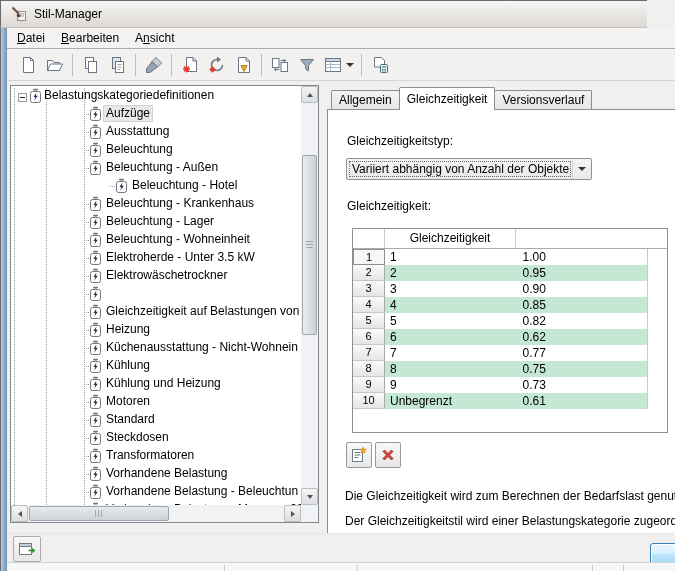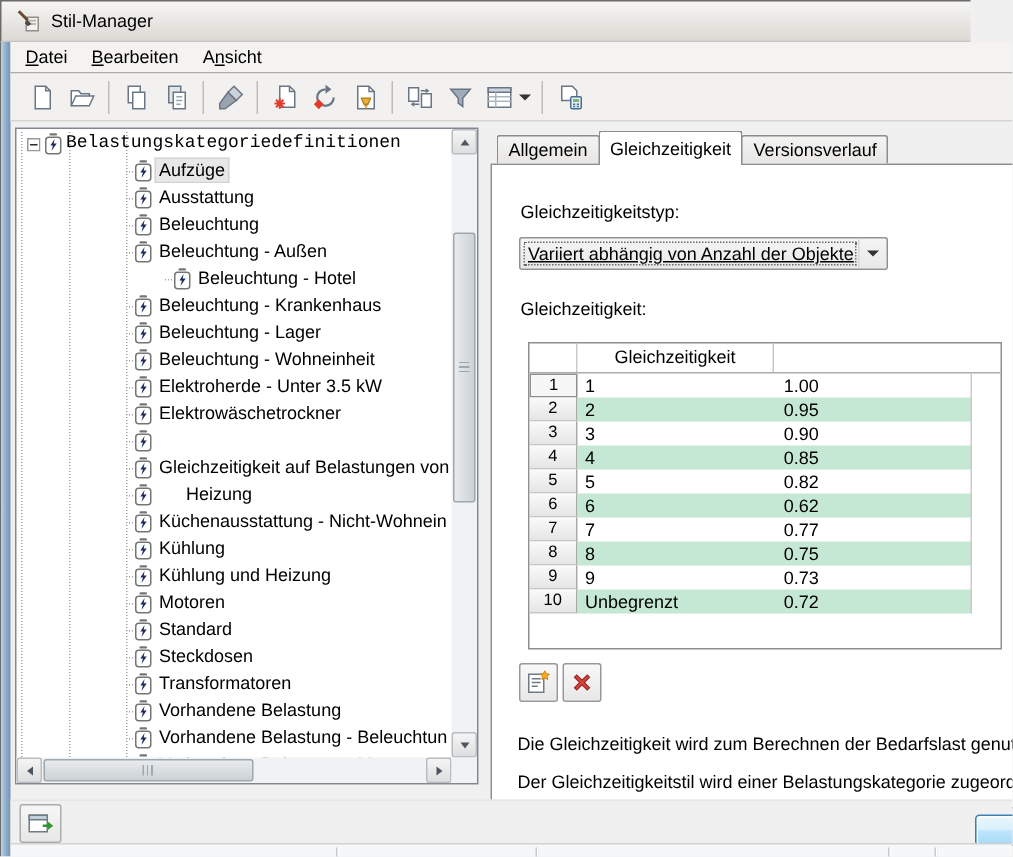--- a/index.html
+++ b/index.html
@@ -76,21 +76,21 @@
   .tab + .tab{margin-left:-1px;}
   .tab.active{height:23px;line-height:22px;margin-bottom:0;background:#FFF;position:relative;z-index:4;}
   .tab-page{position:absolute;left:327px;top:109px;width:400px;height:430px;box-sizing:border-box;
     background:#FFF;border:1px solid #8A8D92;z-index:2;}
   .fld-label{position:absolute;z-index:3;white-space:nowrap;}
   #lbl-typ{left:347px;top:134px;}
   #lbl-gl{left:347px;top:199px;}
   .combo{position:absolute;left:346px;top:158px;width:246px;height:22px;box-sizing:border-box;z-index:3;
     border:1px solid #8E9196;border-radius:2px;background:linear-gradient(#F4F4F4,#E9E9EA);}
   .combo-text{position:absolute;left:3px;top:3px;right:21px;bottom:3px;line-height:14px;padding:0 2px;
-    white-space:nowrap;overflow:hidden;outline:1px dotted #6A6A6A;text-decoration:underline;}
+    white-space:nowrap;overflow:hidden;outline:1px dotted #6A6A6A;}
   .combo-arrow{position:absolute;right:0;top:0;width:18px;height:100%;
     display:flex;align-items:center;justify-content:center;border-left:1px solid #D8D8D8;}
   
   .grid{position:absolute;left:352px;top:228px;width:316px;height:205px;box-sizing:border-box;
     background:#FFF;border:1px solid #8E8E8E;z-index:3;overflow:hidden;}
   .g-header{display:flex;height:19px;border-bottom:1px solid #ABABAB;}
   .gh-num{width:32px;box-sizing:border-box;border-right:1px solid #C9C9C9;}
   .gh-menge{width:132px;box-sizing:border-box;border-right:1px solid #C9C9C9;padding:2px 0 0 5px;}
   .gh-value{width:131px;box-sizing:border-box;border-right:1px solid #C9C9C9;text-align:center;padding-top:2px;}
   .g-row{display:flex;height:16px;}
@@ -257,21 +257,21 @@
         </svg>
       </span>
     </div>
   </div>
 
 <div class="tree-panel">
   <div class="tree-content">
       <div class="guide-v" style="left: 3px;"></div>
       <div class="guide-v" style="left: 35px;"></div>
       <div class="guide-v" style="left: 73px;"></div>
-      <div class="tree-row" style="top: 1px; font-family: Liberation Mono, monospace;">
+      <div class="tree-row" style="top: 1px;">
         <span class="expand-box" style="left: 7px; top: 4px;"><svg width="9" height="9" viewBox="0 0 9 9">
             <rect x="0.5" y="0.5" width="8" height="8" fill="#FFF" stroke="#989898"></rect>
             <line x1="2" y1="4.5" x2="7" y2="4.5" stroke="#2B2B2B"></line>
           </svg></span>
         <span class="tree-icon" style="left: 18px;"><svg width="13" height="16" viewBox="0 0 13 16">
             <rect x="1.5" y="3.5" width="10" height="11" rx="2" fill="#FEFEFE" stroke="#757575"></rect>
             <rect x="4" y="0.8" width="5" height="1.6" rx="0.8" fill="#757575"></rect>
             <path d="M7.4 4.6 L4.6 9 H6.3 L5.3 12.6 L8.8 7.7 H6.8 Z" fill="#1B2A63"></path>
           </svg></span>
         <span class="tree-label" style="left: 31px;">Belastungskategoriedefinitionen</span>
@@ -383,21 +383,21 @@
           </svg></span>
         <span class="tree-label" style="left: 93px;">Gleichzeitigkeit auf Belastungen von</span>
       </div>
       <div class="tree-row" style="top: 235px;">
         <span class="connector" style="left: 73px; width: 6px;"></span>
         <span class="tree-icon" style="left: 78px;"><svg width="13" height="16" viewBox="0 0 13 16">
             <rect x="1.5" y="3.5" width="10" height="11" rx="2" fill="#FEFEFE" stroke="#757575"></rect>
             <rect x="4" y="0.8" width="5" height="1.6" rx="0.8" fill="#757575"></rect>
             <path d="M7.4 4.6 L4.6 9 H6.3 L5.3 12.6 L8.8 7.7 H6.8 Z" fill="#1B2A63"></path>
           </svg></span>
-        <span class="tree-label" style="left: 111px; text-align: center;">Heizung</span>
+        <span class="tree-label" style="left: 93px; text-align: center;">Heizung</span>
       </div>
       <div class="tree-row" style="top: 253px;">
         <span class="connector" style="left: 73px; width: 6px;"></span>
         <span class="tree-icon" style="left: 78px;"><svg width="13" height="16" viewBox="0 0 13 16">
             <rect x="1.5" y="3.5" width="10" height="11" rx="2" fill="#FEFEFE" stroke="#757575"></rect>
             <rect x="4" y="0.8" width="5" height="1.6" rx="0.8" fill="#757575"></rect>
             <path d="M7.4 4.6 L4.6 9 H6.3 L5.3 12.6 L8.8 7.7 H6.8 Z" fill="#1B2A63"></path>
           </svg></span>
         <span class="tree-label" style="left: 93px;">Küchenausstattung - Nicht-Wohnein</span>
       </div>
@@ -587,21 +587,21 @@
         <div class="gr-num">9</div>
         <div class="gr-data">
           <div class="gd-menge">9</div>
           <div class="gd-value">0.73</div>
         </div>
       </div>
       <div class="g-row hl">
         <div class="gr-num">10</div>
         <div class="gr-data">
           <div class="gd-menge">Unbegrenzt</div>
-          <div class="gd-value">0.72</div>
+          <div class="gd-value">0.61</div>
         </div>
       </div>
     </div>
 </div>
 
 <div class="mini-btn" id="btn-add">
     <svg width="18" height="18" viewBox="0 0 18 18">
       <rect x="2.5" y="3.5" width="10" height="12" fill="#FFF" stroke="#6F7B85"></rect>
       <path d="M4.5 6.5 h6 M4.5 9 h6 M4.5 11.5 h4" stroke="#6F7B85"></path>
       <path d="M13.2 1.2 l1 1.9 2.1 .3 -1.5 1.5 .3 2.1 -1.9 -1 -1.9 1 .3 -2.1 -1.5 -1.5 2.1 -.3 Z" fill="#F7A81B" stroke="#C97F0E" stroke-width="0.6"></path>

